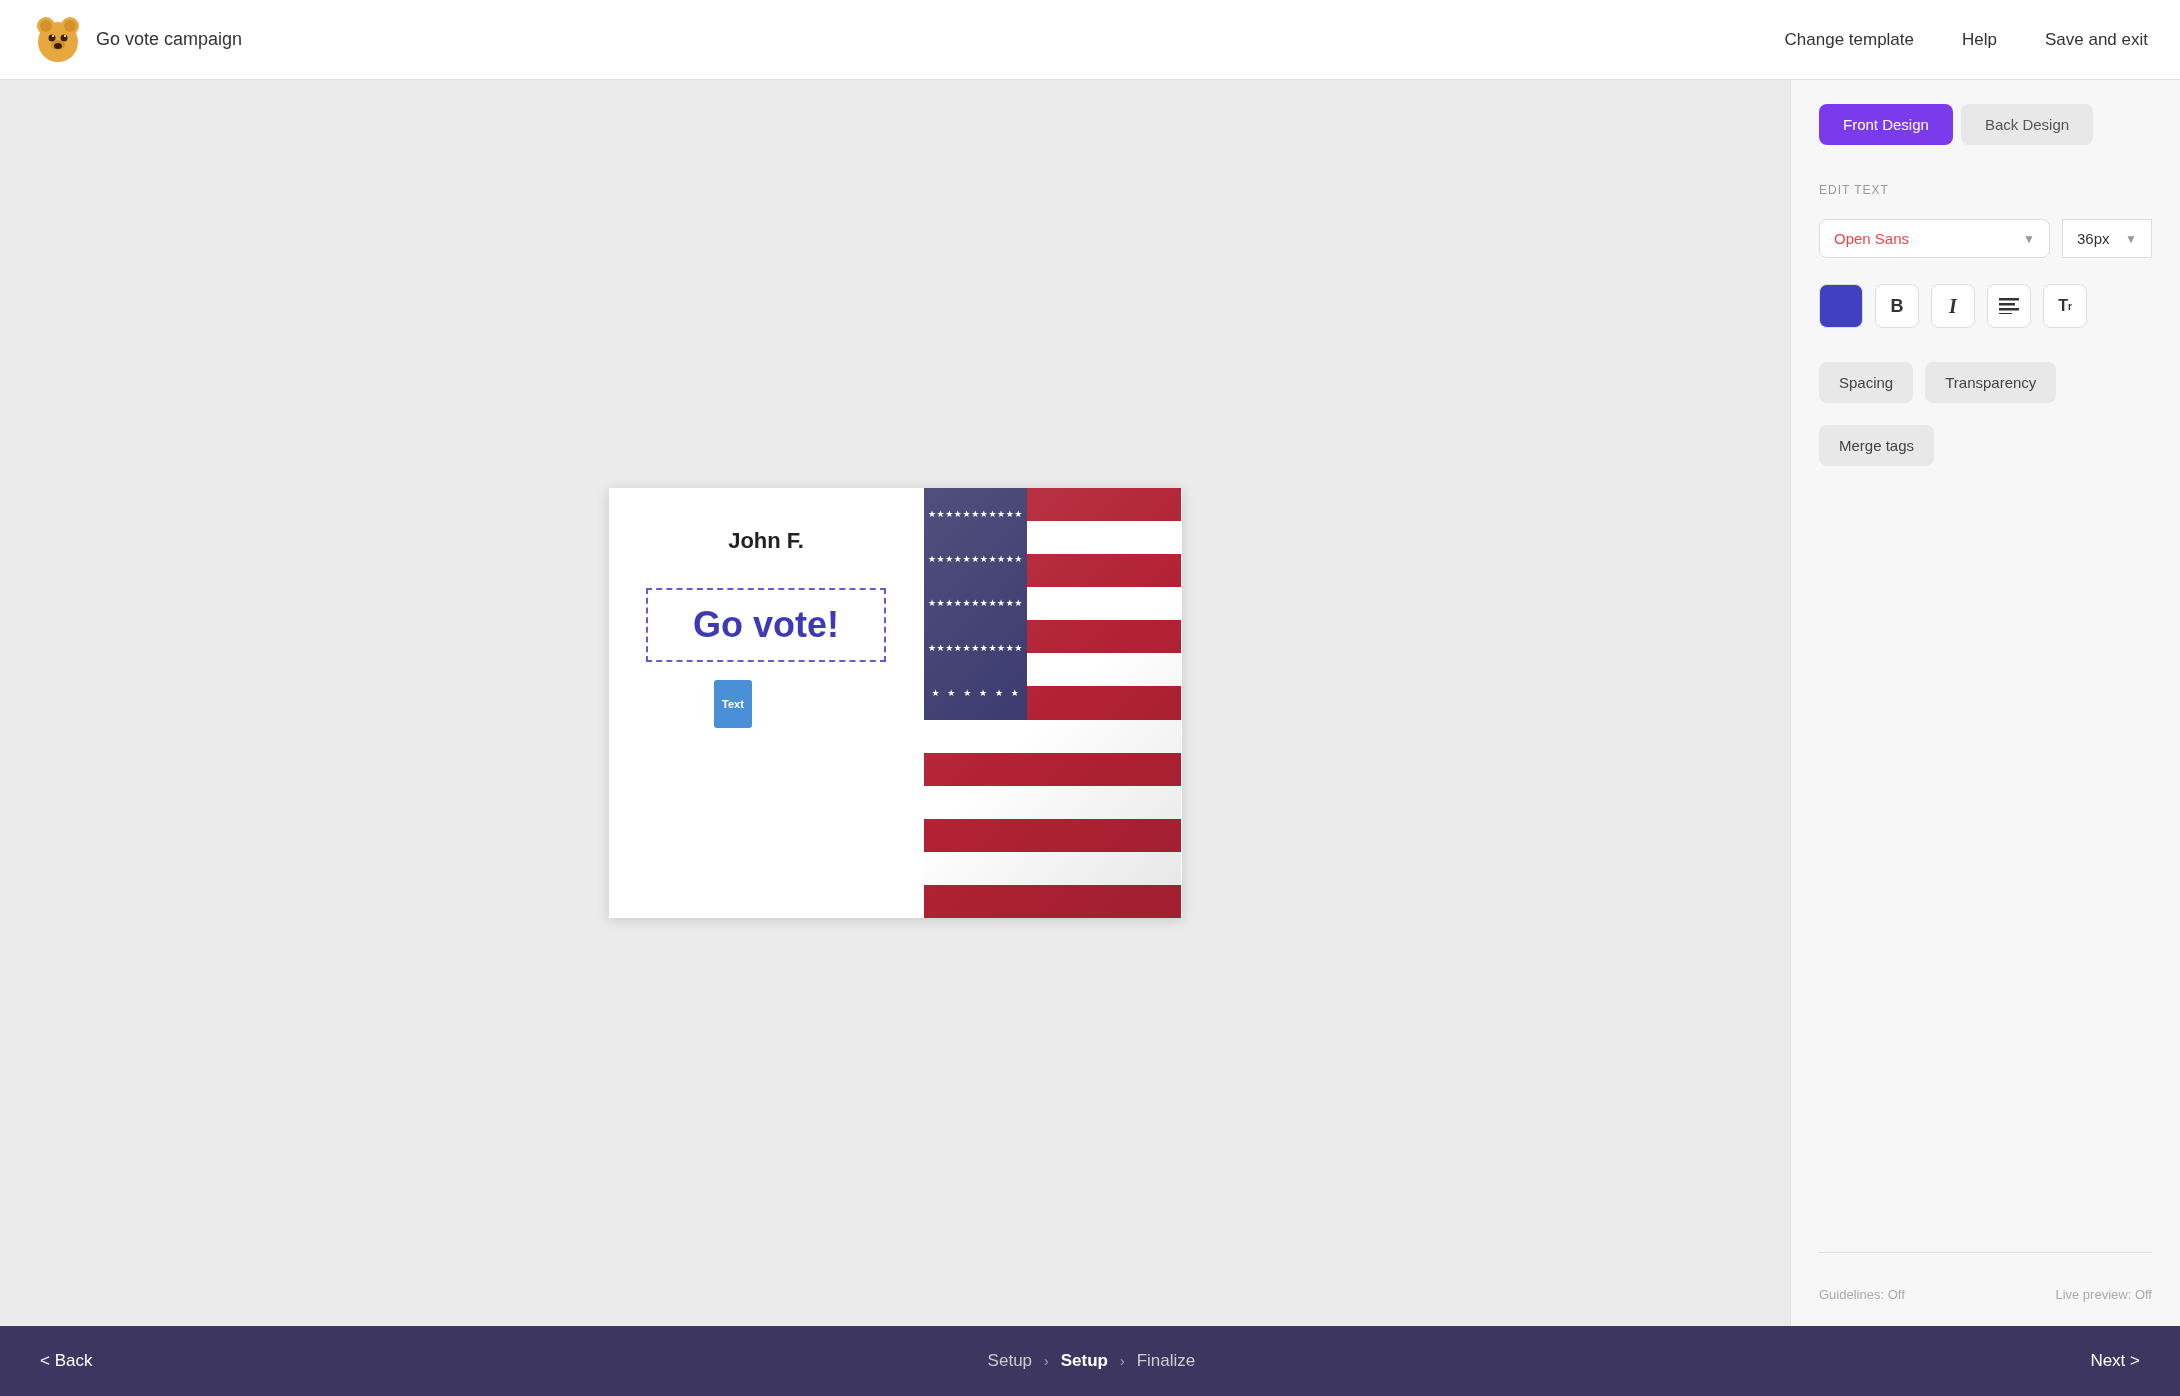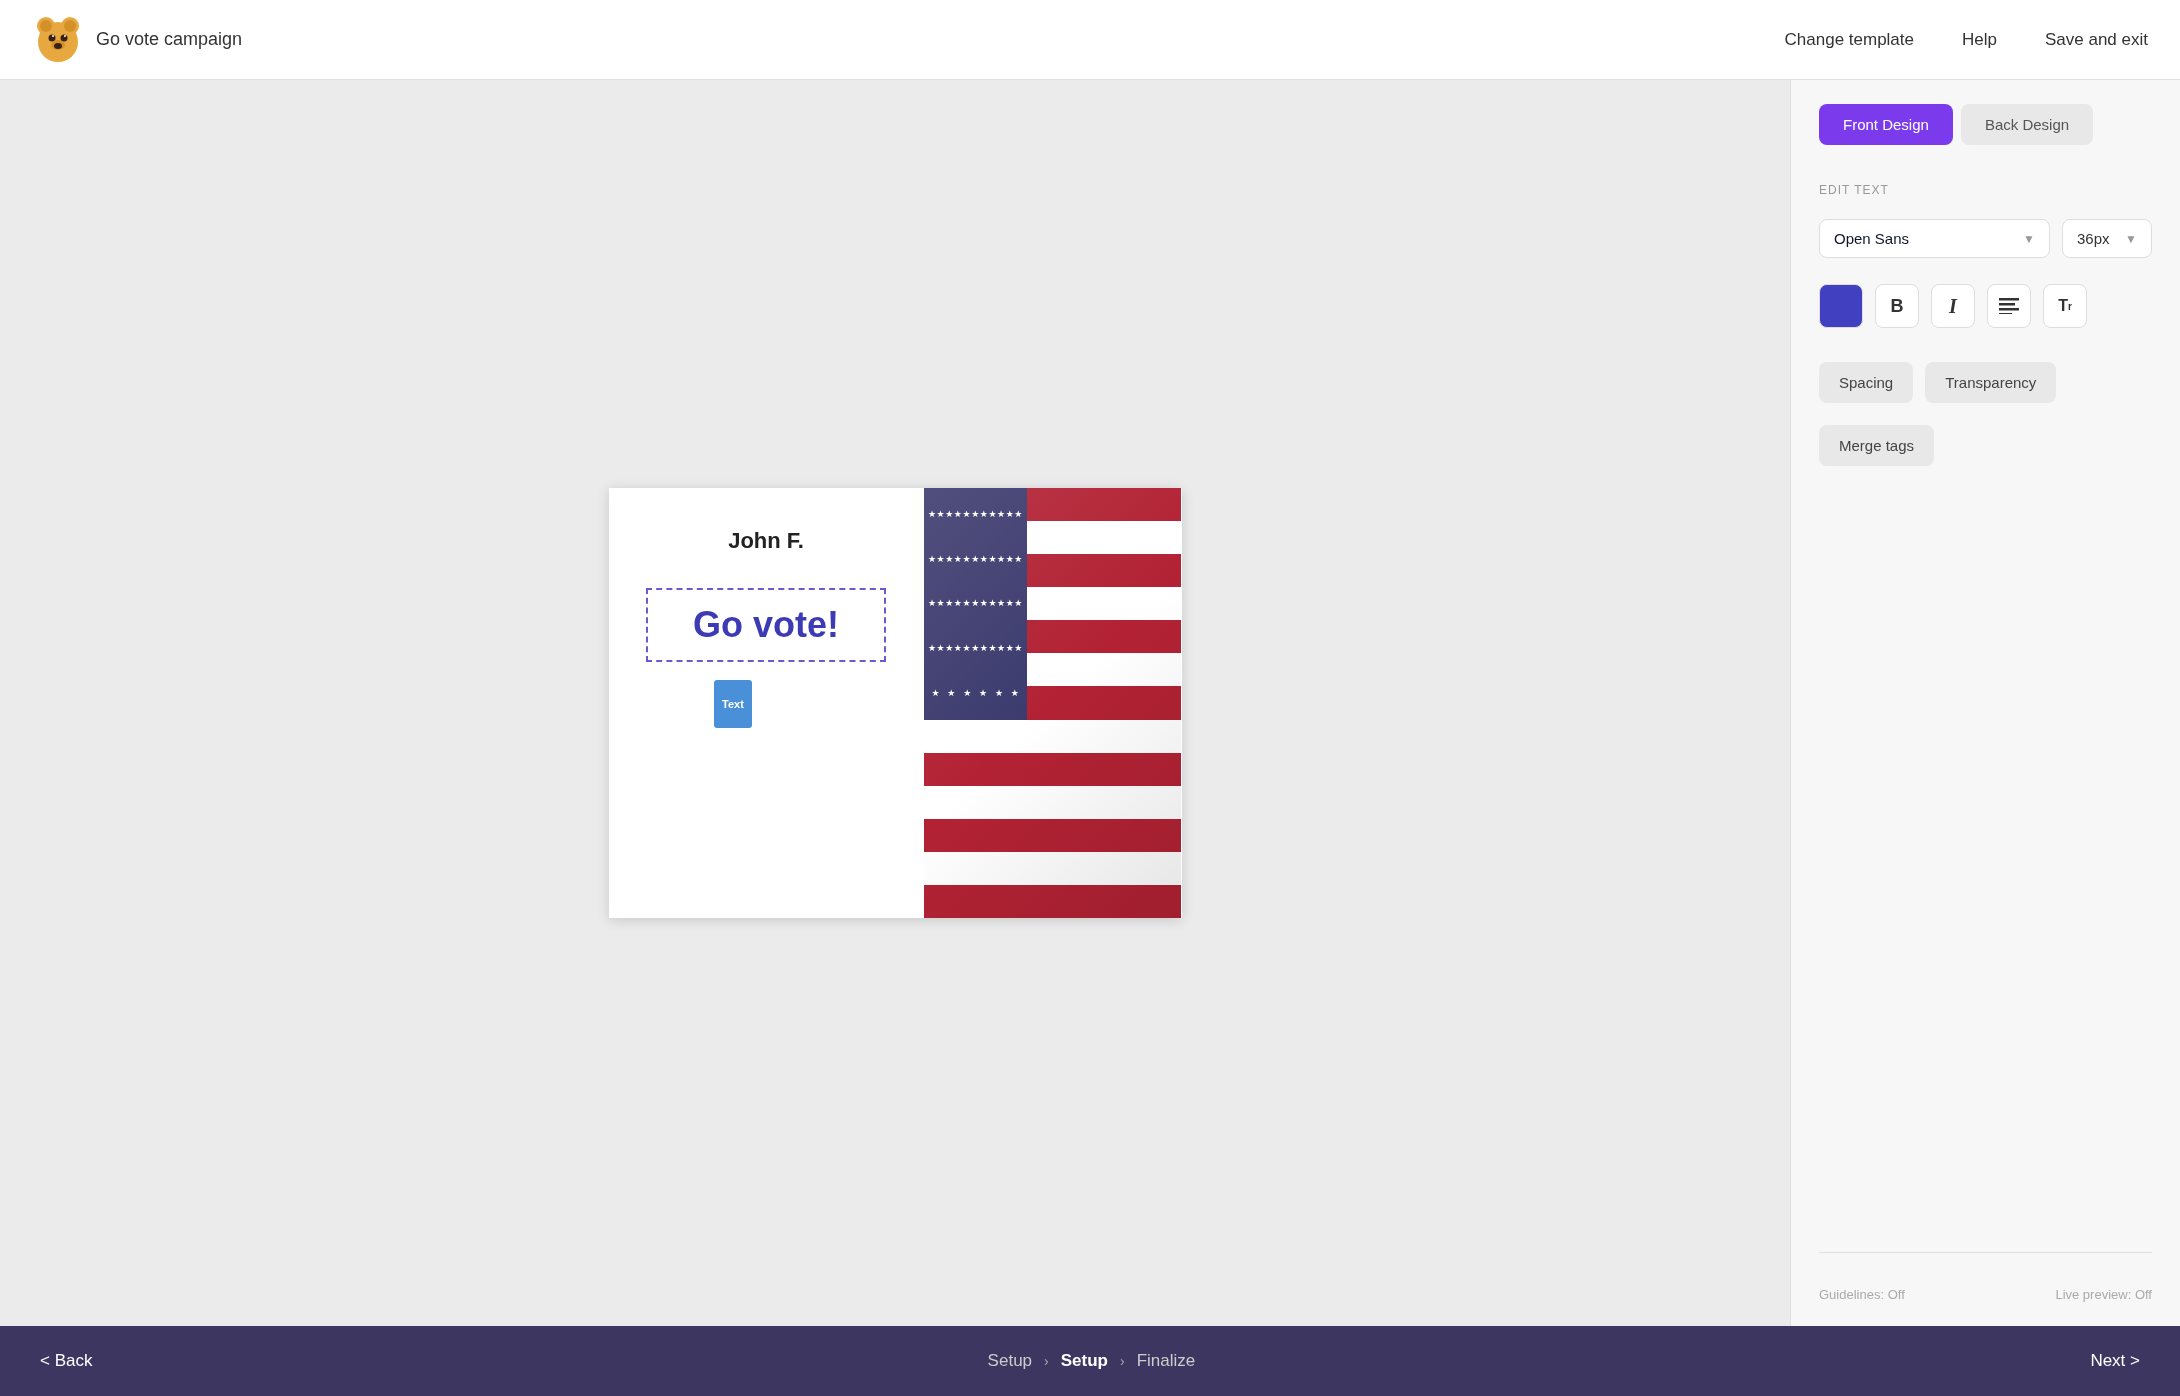--- a/index.html
+++ b/index.html
@@ -184,34 +184,34 @@
       align-items: center;
       justify-content: space-between;
       background: #fff;
       border: 1px solid #ddd;
       border-radius: 8px;
       padding: 10px 14px;
       cursor: pointer;
     }
     .font-select-text {
       font-size: 15px;
-      color: #0f172a;
+      color: #ef4444;
     }
     .dropdown-arrow {
       color: #999;
       font-size: 12px;
     }
 
     .size-select {
       display: flex;
       align-items: center;
       justify-content: space-between;
       background: #fff;
       border: 1px solid #ddd;
-      border-radius: 8px;
+      border-radius: 0;
       padding: 10px 14px;
       cursor: pointer;
       min-width: 90px;
     }
     .size-text {
       font-size: 15px;
       color: #333;
     }
 
     .format-row {

